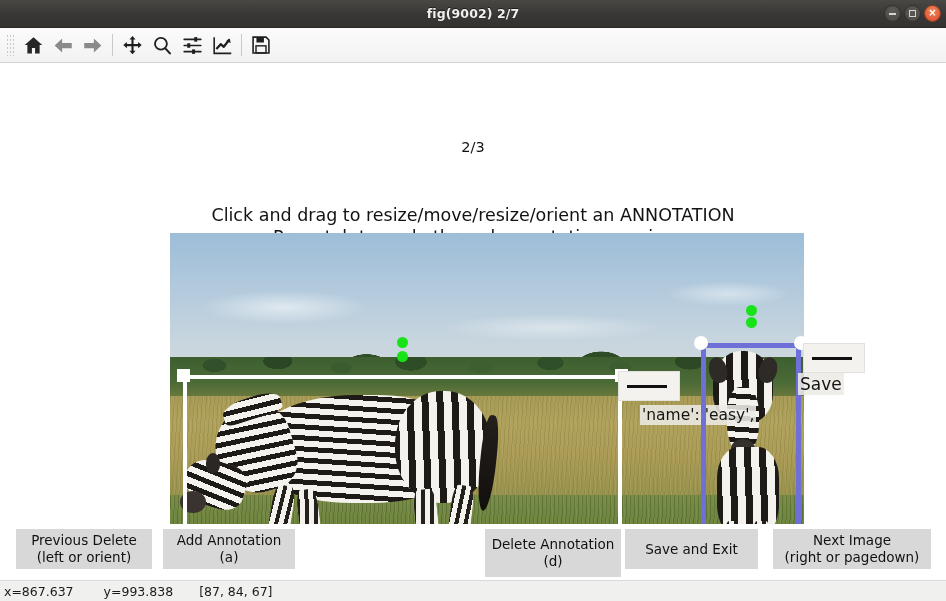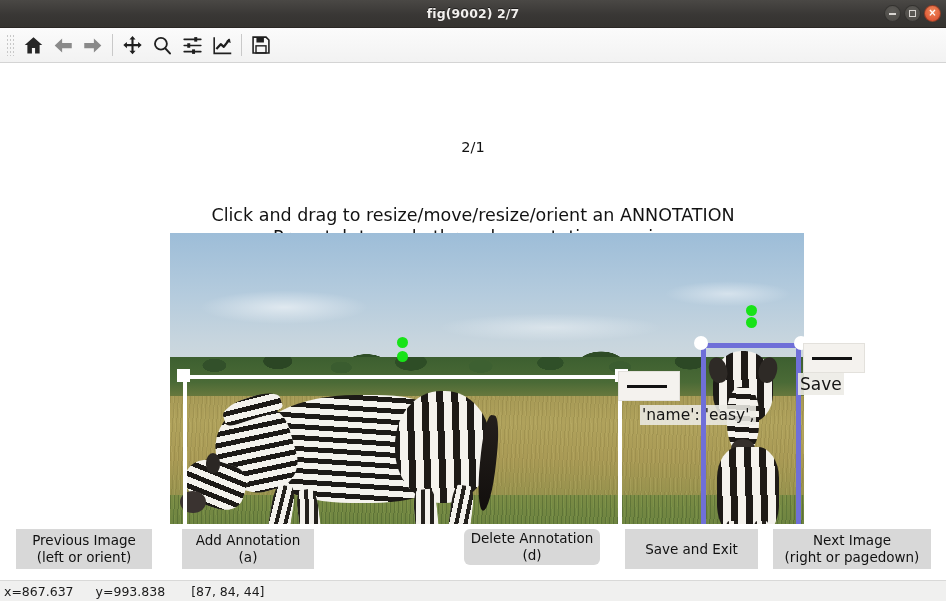--- a/index.html
+++ b/index.html
@@ -269,21 +269,21 @@
     height: 21px; flex: 0 0 21px;
     background: #f0f0ef;
     border-top: 1px solid #d9d9d8;
     display: flex; align-items: center;
     padding-left: 4px;
     font-size: 12.5px;
     color: #1b1b1b;
     font-family: "DejaVu Sans", sans-serif;
     gap: 0;
   }
-  .statusbar .sx { margin-right: 22px; }
+  .statusbar .sx { margin-right: 30px; }
   .statusbar .sy { margin-right: 26px; }
 </style>
 </head>
 <body>
 
 <div id="app">
 
   <div class="titlebar">
     <div class="titlebar-title">fig(9002) 2/7</div>
     <div class="wincontrols">
@@ -362,21 +362,21 @@
       <svg width="20" height="20" viewBox="0 0 24 24">
         <path d="M2.5 2.5 h15.5 L21.5 6 v15.5 h-19 Z" fill="none" stroke="#1f1f1f" stroke-width="1.9"></path>
         <rect x="6.5" y="2.5" width="9" height="6.5" fill="#1f1f1f"></rect>
         <rect x="6" y="13" width="12" height="8.5" fill="none" stroke="#1f1f1f" stroke-width="1.7"></rect>
       </svg>
     </div>
   </div>
 
   <div class="canvas">
 
-    <div class="page-counter">2/1</div>
+    <div class="page-counter">2/3</div>
 
     <div class="instructions">
       <span>Click and drag to resize/move/resize/orient an ANNOTATION</span>
       <span class="line2">Press tab to cycle through annotation species</span>
     </div>
 
     <div class="photo-wrap">
 
       <div class="photo">
         <div class="sky"></div>
@@ -450,43 +450,43 @@
       <div class="legend" style="left:633px; top:110px; width:62px; height:30px;">
         <span class="legend-line"></span>
       </div>
       <div class="legend-label" style="left:628px; top:140px; font-size:17px;">Save</div>
     </div>
 
   </div>
 
   <div class="buttonbar">
     <div class="mbtn" style="left:16px; top:5px; width:136px; height:40px;">
-      <span>Previous Image</span>
+      <span>Previous Delete</span>
       <span class="l2">(left or orient)</span>
     </div>
 
-    <div class="mbtn" style="left:182px; top:5px; width:132px; height:40px;">
+    <div class="mbtn" style="left:163px; top:5px; width:132px; height:40px;">
       <span>Add Annotation</span>
       <span class="l2">(a)</span>
     </div>
 
-    <div class="mbtn" style="left:464px; top:5px; width:136px; height:36px;border-radius:6px;">
+    <div class="mbtn" style="left:485px; top:5px; width:136px; height:48px;">
       <span>Delete Annotation</span>
       <span class="l2">(d)</span>
     </div>
 
     <div class="mbtn" style="left:625px; top:5px; width:133px; height:40px;">
       <span>Save and Exit</span>
     </div>
 
     <div class="mbtn" style="left:773px; top:5px; width:158px; height:40px;">
       <span>Next Image</span>
       <span class="l2">(right or pagedown)</span>
     </div>
   </div>
 
   <div class="statusbar">
     <span class="sx">x=867.637</span>
     <span class="sy">y=993.838</span>
-    <span class="srgb">[87, 84, 44]</span>
+    <span class="srgb">[87, 84, 67]</span>
   </div>
 
 </div>
 
 </body></html>

